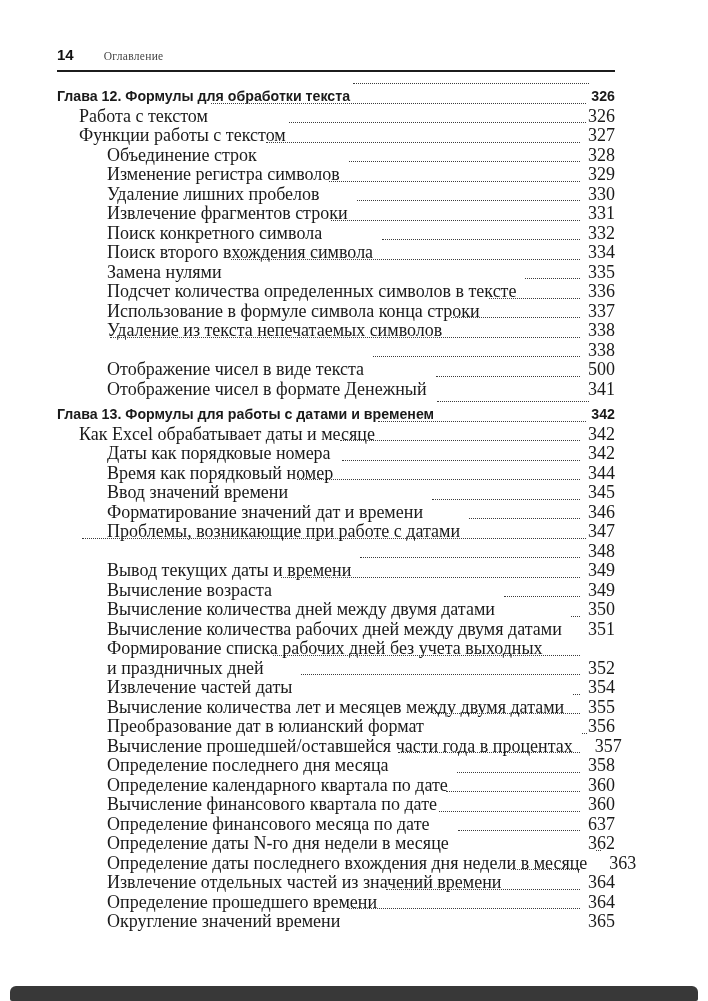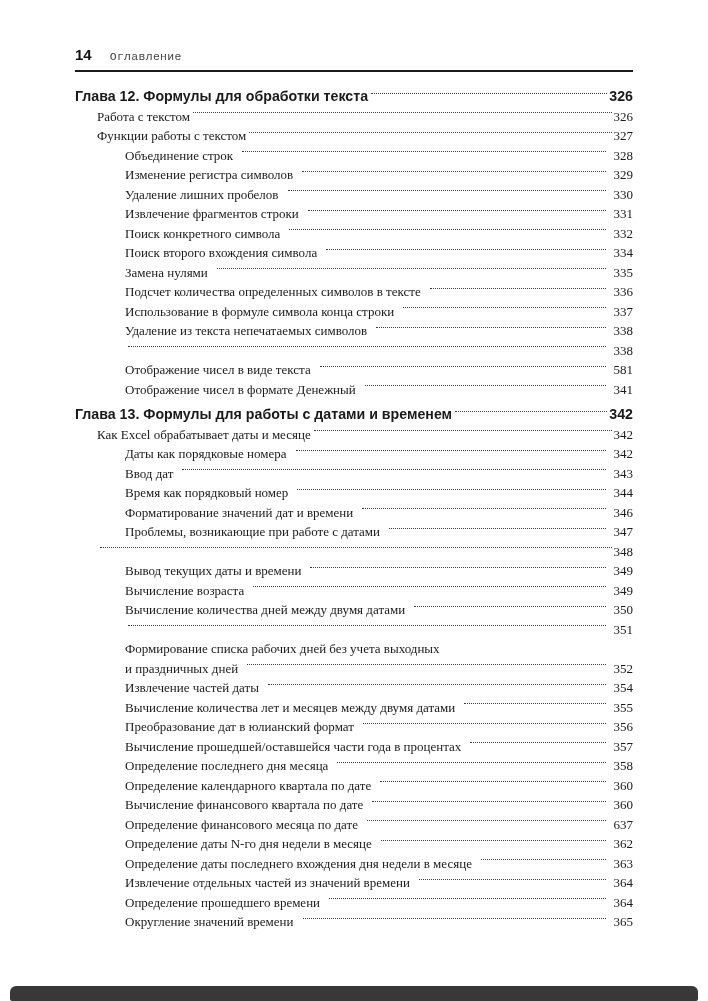--- a/index.html
+++ b/index.html
@@ -8,57 +8,57 @@
     width: 708px;
     height: 1001px;
     background: #ffffff;
     font-family: "Liberation Serif", serif;
     color: #1a1a1a;
     overflow: hidden;
     margin: 0 auto;
   }
   .content {
     position: absolute;
-    left: 75px;
+    left: 57px;
     top: 46px;
     width: 558px;
   }
   .header-row {
     display: flex;
     align-items: baseline;
     border-bottom: 2px solid #1c1c1c;
     padding-bottom: 7px;
   }
   .page-number {
     font-family: "Liberation Sans", sans-serif;
     font-weight: 700;
     font-size: 15px;
     color: #111;
   }
   .header-title {
-    font-family: Liberation Mono, monospace;
+    font-family: Liberation Serif, serif;
     font-size: 11.5px;
     color: #444;
-    margin-left: 18px;
+    margin-left: 30px;
     letter-spacing: 0.3px;
   }
   .toc { margin-top: 15px; }
   .toc-row {
-    font-size: 13px;
+    font-size: 18px;
     line-height: 19.5px;
   }
   .toc-row.chapter {
     font-family: "Liberation Sans", sans-serif;
     font-weight: 700;
     font-size: 14.2px;
     margin-top: 6px;
   }
   .row-line {
     display: flex;
-    align-items: center;
+    align-items: flex-start;
   }
   .level-1 .row-line { padding-left: 22px; }
   .level-2 .row-line,
   .level-2 .wrap-line { padding-left: 50px; gap: 6px; }
   .t { white-space: nowrap; }
   .p { white-space: nowrap; }
   .dots {
     flex: 1 1 12px;
     min-width: 10px;
     position: relative;
@@ -186,21 +186,21 @@
         <div class="toc-row level-2">
           <div class="row-line">
             <span class="dots"></span>
             <span class="p">338</span>
           </div>
         </div>
         <div class="toc-row level-2">
           <div class="row-line">
             <span class="t">Отображение чисел в виде текста</span>
             <span class="dots"></span>
-            <span class="p">581</span>
+            <span class="p">500</span>
           </div>
         </div>
         <div class="toc-row level-2">
           <div class="row-line">
             <span class="t">Отображение чисел в формате Денежный</span>
             <span class="dots"></span>
             <span class="p">341</span>
           </div>
         </div>
         <div class="toc-row level-0 chapter">
@@ -219,34 +219,34 @@
         </div>
         <div class="toc-row level-2">
           <div class="row-line">
             <span class="t">Даты как порядковые номера</span>
             <span class="dots"></span>
             <span class="p">342</span>
           </div>
         </div>
         <div class="toc-row level-2">
           <div class="row-line">
-            <span class="t">Ввод дат</span>
-            <span class="dots"></span>
-            <span class="p">343</span>
-          </div>
-        </div>
-        <div class="toc-row level-2">
-          <div class="row-line">
             <span class="t">Время как порядковый номер</span>
             <span class="dots"></span>
             <span class="p">344</span>
           </div>
         </div>
         <div class="toc-row level-2">
           <div class="row-line">
+            <span class="t">Ввод значений времени</span>
+            <span class="dots"></span>
+            <span class="p">345</span>
+          </div>
+        </div>
+        <div class="toc-row level-2">
+          <div class="row-line">
             <span class="t">Форматирование значений дат и времени</span>
             <span class="dots"></span>
             <span class="p">346</span>
           </div>
         </div>
         <div class="toc-row level-2">
           <div class="row-line">
             <span class="t">Проблемы, возникающие при работе с датами</span>
             <span class="dots"></span>
             <span class="p">347</span>
@@ -274,20 +274,21 @@
         </div>
         <div class="toc-row level-2">
           <div class="row-line">
             <span class="t">Вычисление количества дней между двумя датами</span>
             <span class="dots"></span>
             <span class="p">350</span>
           </div>
         </div>
         <div class="toc-row level-2">
           <div class="row-line">
+            <span class="t">Вычисление количества рабочих дней между двумя датами</span>
             <span class="dots"></span>
             <span class="p">351</span>
           </div>
         </div>
         <div class="toc-row level-2">
           <div class="wrap-line">Формирование списка рабочих дней без учета выходных</div>
           <div class="row-line">
             <span class="t">и праздничных дней</span>
             <span class="dots"></span>
             <span class="p">352</span>

